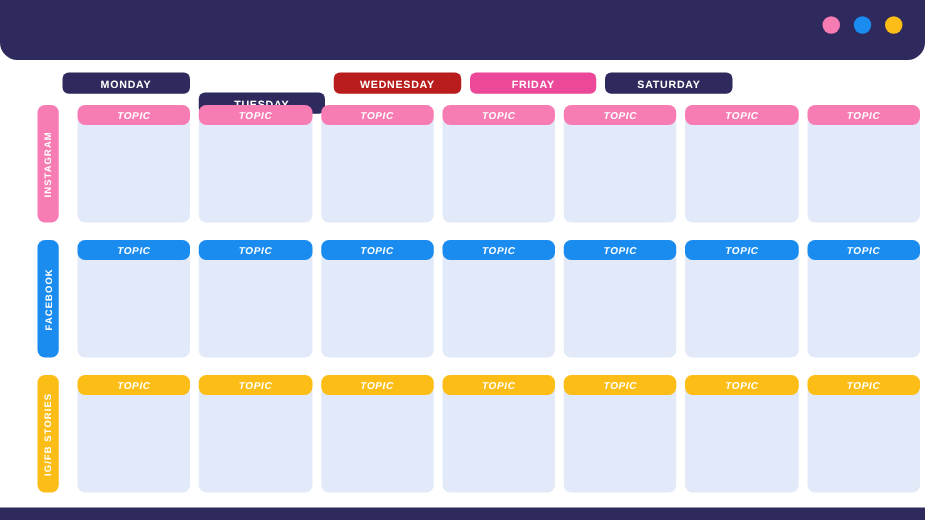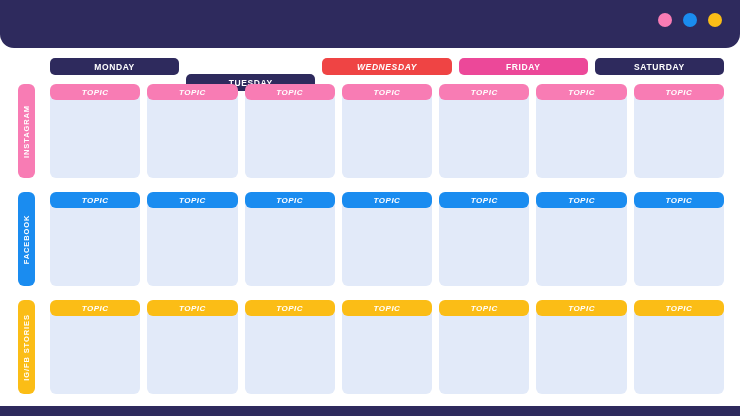--- a/index.html
+++ b/index.html
@@ -61,21 +61,21 @@
     height: 14px;
     border-radius: 50%;
     display: block;
   }
 
   
   .days-row {
     position: absolute;
     left: 50px;
     top: 58px;
-    width: 674px;
+    width: 536px;
     height: 17px;
     display: flex;
     gap: 7px;
   }
   .day-chip {
     flex: 1 1 0;
     background: #2e2a5d;
     border-radius: 5px;
     color: #ffffff;
     font-size: 8.5px;
@@ -84,21 +84,21 @@
     display: flex;
     align-items: center;
     justify-content: center;
     box-sizing: border-box;
     height: 17px;
   }
 
   
   .row {
     position: absolute;
-    left: 0;
+    left: 12px;
     width: 680px;
     display: block;
   }
   .row-ig  { top: 84px;  height: 94px; }
   .row-fb  { top: 192px; height: 94px; }
   .row-st  { top: 300px; height: 94px; }
 
   .side-tab {
     position: absolute;
     left: 18px;
@@ -183,21 +183,21 @@
     <div class="header-dots">
       <span class="dot" style="background: rgb(248, 124, 180);"></span>
       <span class="dot" style="background: rgb(26, 140, 240);"></span>
       <span class="dot" style="background: rgb(251, 189, 22);"></span>
     </div>
   </div>
 
   <div class="days-row">
     <div class="day-chip" style="background: rgb(46, 42, 93);">MONDAY</div>
     <div class="day-chip" style="background: rgb(46, 42, 93); margin-top: 16px;">TUESDAY</div>
-    <div class="day-chip" style="background: #ef4444; font-style: italic;">WEDNESDAY</div>
+    <div class="day-chip" style="background: #b91c1c;">WEDNESDAY</div>
     <div class="day-chip" style="background: #ec4899;">FRIDAY</div>
     <div class="day-chip" style="background: rgb(46, 42, 93);">SATURDAY</div>
   </div>
 
   <div class="row row-ig">
     <div class="side-tab" style="background: rgb(248, 124, 180);">
       <span class="side-tab-label">INSTAGRAM</span>
     </div>
     <div class="cells">
       <div class="cell">

